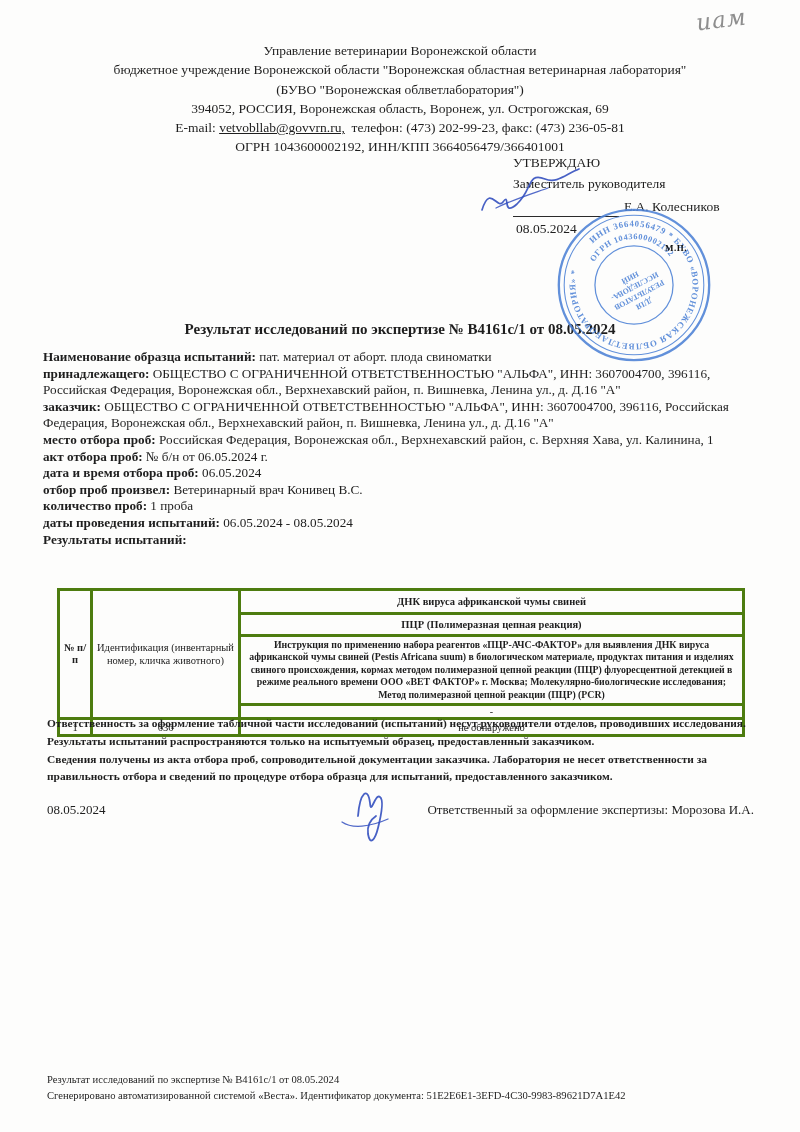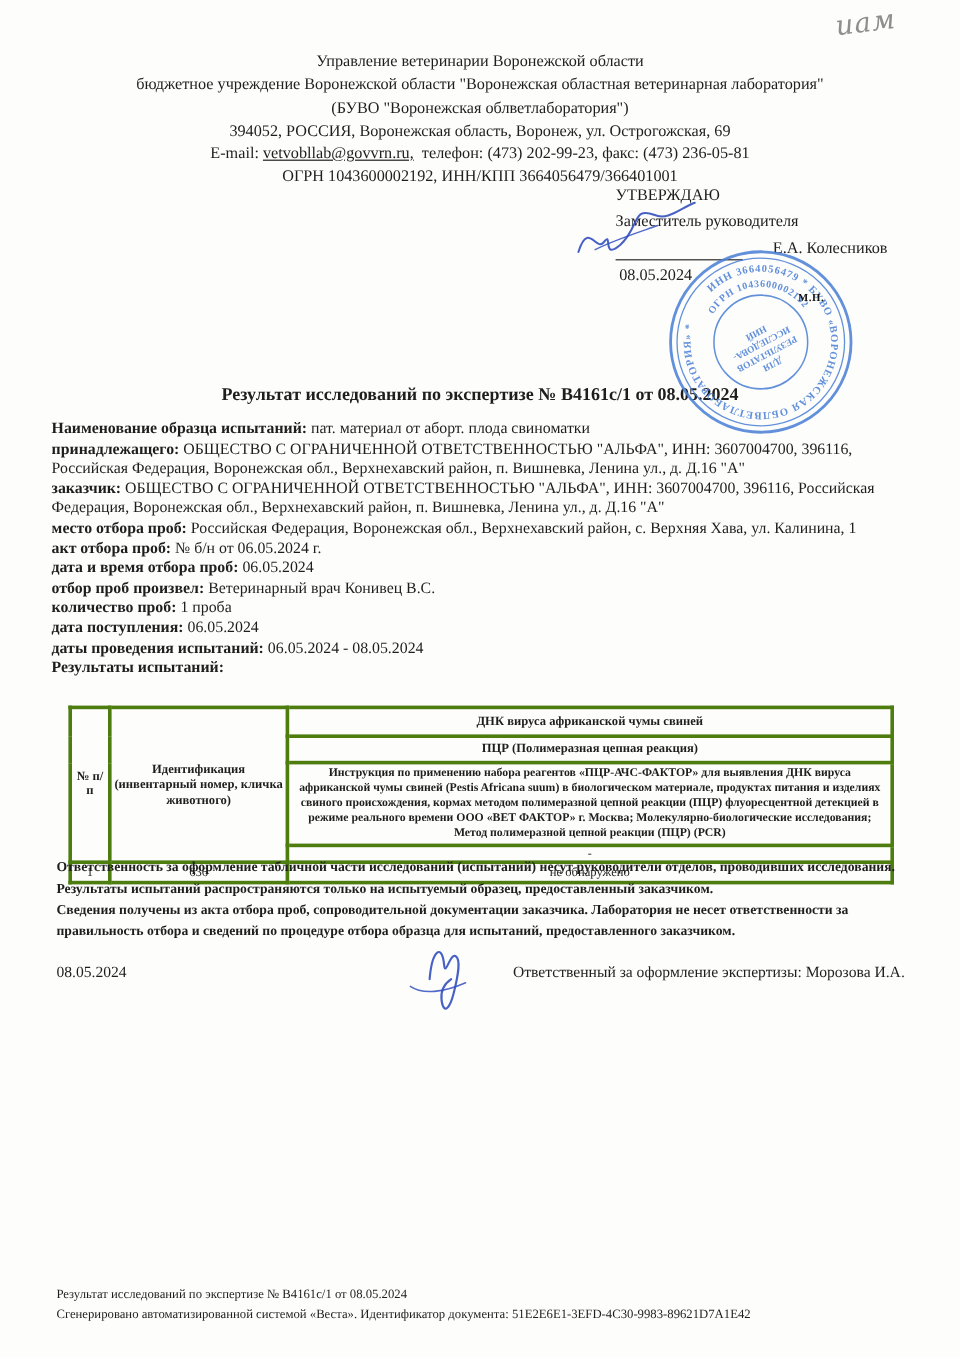--- a/index.html
+++ b/index.html
@@ -20,21 +20,21 @@
   .org-header{
     position:absolute;left:40px;top:41px;width:720px;
     text-align:center;font-size:13.5px;line-height:19.3px;
   }
   .org-header .email{ text-decoration:underline; }
   
   .approval{
     position:absolute;left:513px;top:152px;width:255px;
     font-size:13.5px;line-height:21px;
   }
-  .approval .sig-row{display:flex;align-items:flex-end;margin-top:2px;gap:20px;}
+  .approval .sig-row{display:flex;align-items:flex-end;margin-top:2px;}
   .approval .sig-line{display:inline-block;width:106px;border-bottom:1px solid #2a2a2a;height:16px;}
   .approval .approver-name{margin-left:5px;white-space:nowrap;}
   .approval .approval-date{margin-left:3px;margin-top:1px;}
   
   .stamp{position:absolute;left:551px;top:202px;width:166px;height:166px;opacity:.88;z-index:5;}
   .mp-label{position:absolute;left:604px;top:243px;width:56px;text-align:center;
     font-size:9px;font-weight:bold;color:#111;z-index:6;letter-spacing:.5px;padding-left:44px;}
   .sig-top{position:absolute;left:476px;top:160px;width:118px;height:62px;z-index:4;}
   .sig-bottom{position:absolute;left:328px;top:776px;width:88px;height:72px;z-index:4;}
   
@@ -46,21 +46,21 @@
   .fields{
     position:absolute;left:43px;top:349px;width:709px;
     font-size:13.2px;line-height:16.6px;
   }
   .fields p{margin:0;}
   
   .results-table{position:absolute;left:57px;top:588px;}
   table{border-collapse:collapse;table-layout:fixed;width:688px;}
   td{border:3px solid #4d7c0f;text-align:center;vertical-align:middle;padding:0 3px;}
   td.col-num{width:24px;font-size:10.5px;font-weight:bold;line-height:12px;}
-  td.col-id{width:141px;font-size:10.5px;font-weight:bold;line-height:13px;padding:0 2px;}
+  td.col-id{width:141px;font-size:10.5px;font-weight:normal;line-height:13px;padding:0 2px;}
   td.group-hdr{height:21px;font-size:10.5px;font-weight:bold;}
   td.method-hdr{height:19px;font-size:10.5px;font-weight:bold;}
   td.method-detail{font-size:9.8px;font-weight:bold;line-height:12.4px;padding:2px 7px;}
   td.dash-cell{height:11px;font-size:10px;line-height:10px;}
   td.data-cell{height:14px;font-size:10.5px;}
   
   .notes{
     position:absolute;left:47px;top:715px;width:712px;
     font-size:11.4px;line-height:16.2px;
   }
@@ -142,21 +142,20 @@
 
   <div class="fields">
     <p><b>Наименование образца испытаний:</b> <span>пат. материал от аборт. плода свиноматки</span></p>
     <p><b>принадлежащего:</b> <span>ОБЩЕСТВО С ОГРАНИЧЕННОЙ ОТВЕТСТВЕННОСТЬЮ "АЛЬФА", ИНН: 3607004700, 396116, Российская Федерация, Воронежская обл., Верхнехавский район, п. Вишневка, Ленина ул., д. Д.16 "А"</span></p>
     <p><b>заказчик:</b> <span>ОБЩЕСТВО С ОГРАНИЧЕННОЙ ОТВЕТСТВЕННОСТЬЮ "АЛЬФА", ИНН: 3607004700, 396116, Российская Федерация, Воронежская обл., Верхнехавский район, п. Вишневка, Ленина ул., д. Д.16 "А"</span></p>
     <p><b>место отбора проб:</b> <span>Российская Федерация, Воронежская обл., Верхнехавский район, с. Верхняя Хава, ул. Калинина, 1</span></p>
     <p><b>акт отбора проб:</b> <span>№ б/н от 06.05.2024 г.</span></p>
     <p><b>дата и время отбора проб:</b> <span>06.05.2024</span></p>
     <p><b>отбор проб произвел:</b> <span>Ветеринарный врач Конивец В.С.</span></p>
     <p><b>количество проб:</b> <span>1 проба</span></p>
-    <p><b>дата поступления:</b> <span>06.05.2024</span></p>
     <p><b>даты проведения испытаний:</b> <span>06.05.2024 - 08.05.2024</span></p>
     <p><b>Результаты испытаний:</b></p>
   </div>
 
   <div class="results-table">
     <table>
       <tbody>
           <tr>
         <td class="col-num" rowspan="4">№ п/п</td>
         <td class="col-id" rowspan="4">Идентификация (инвентарный номер, кличка животного)</td>

